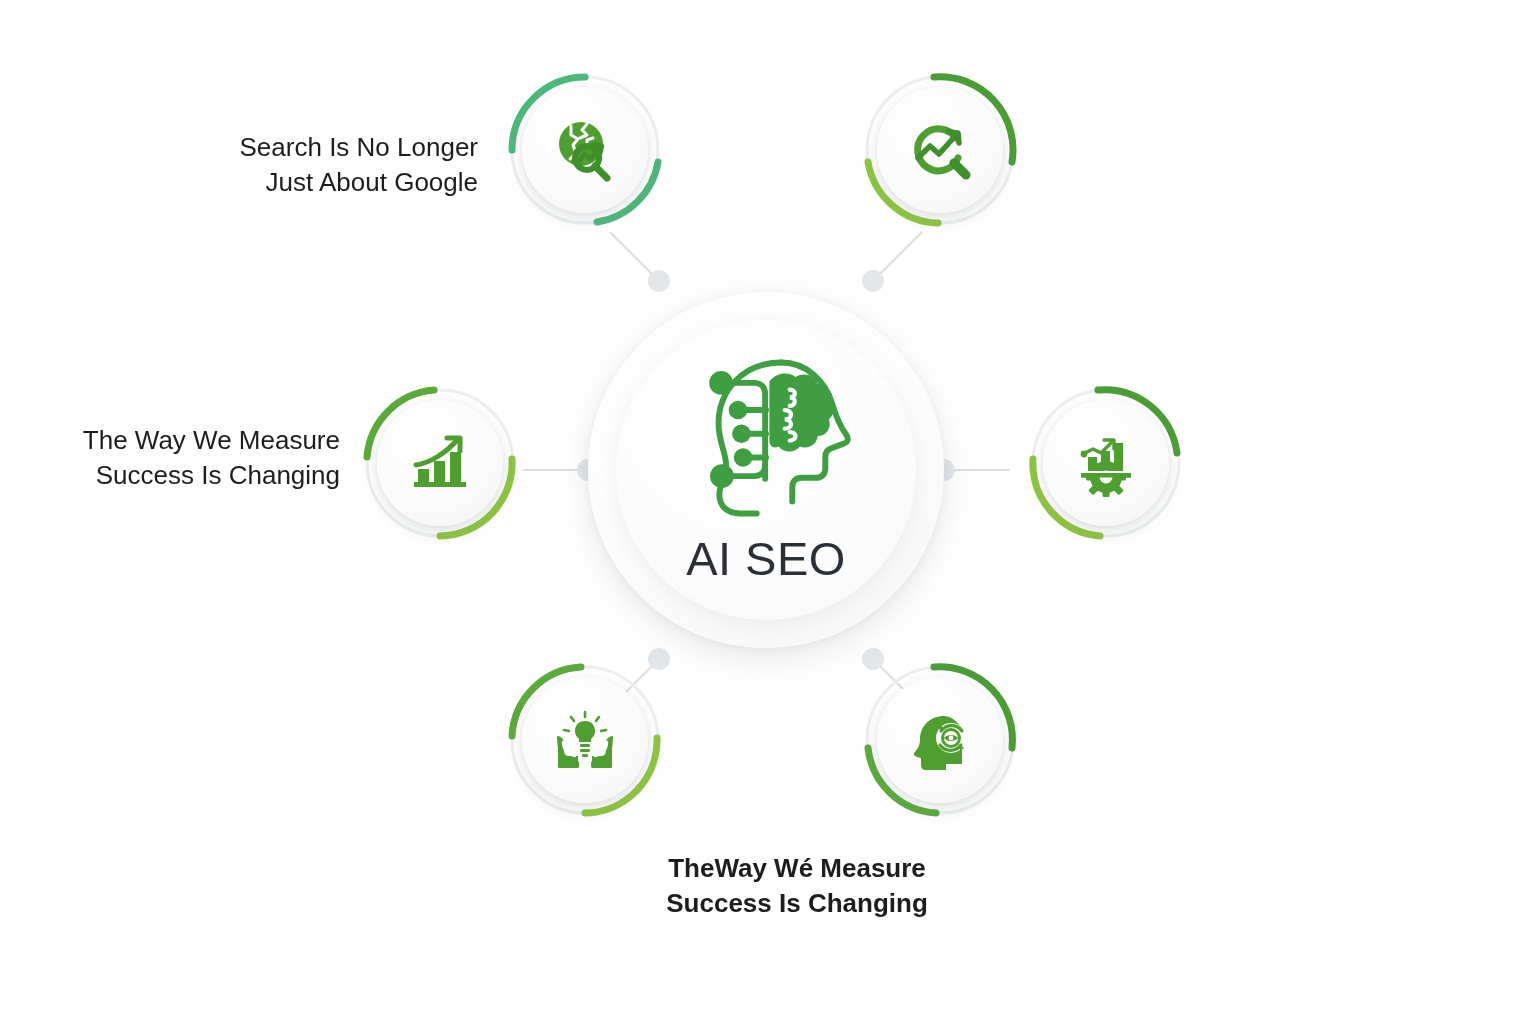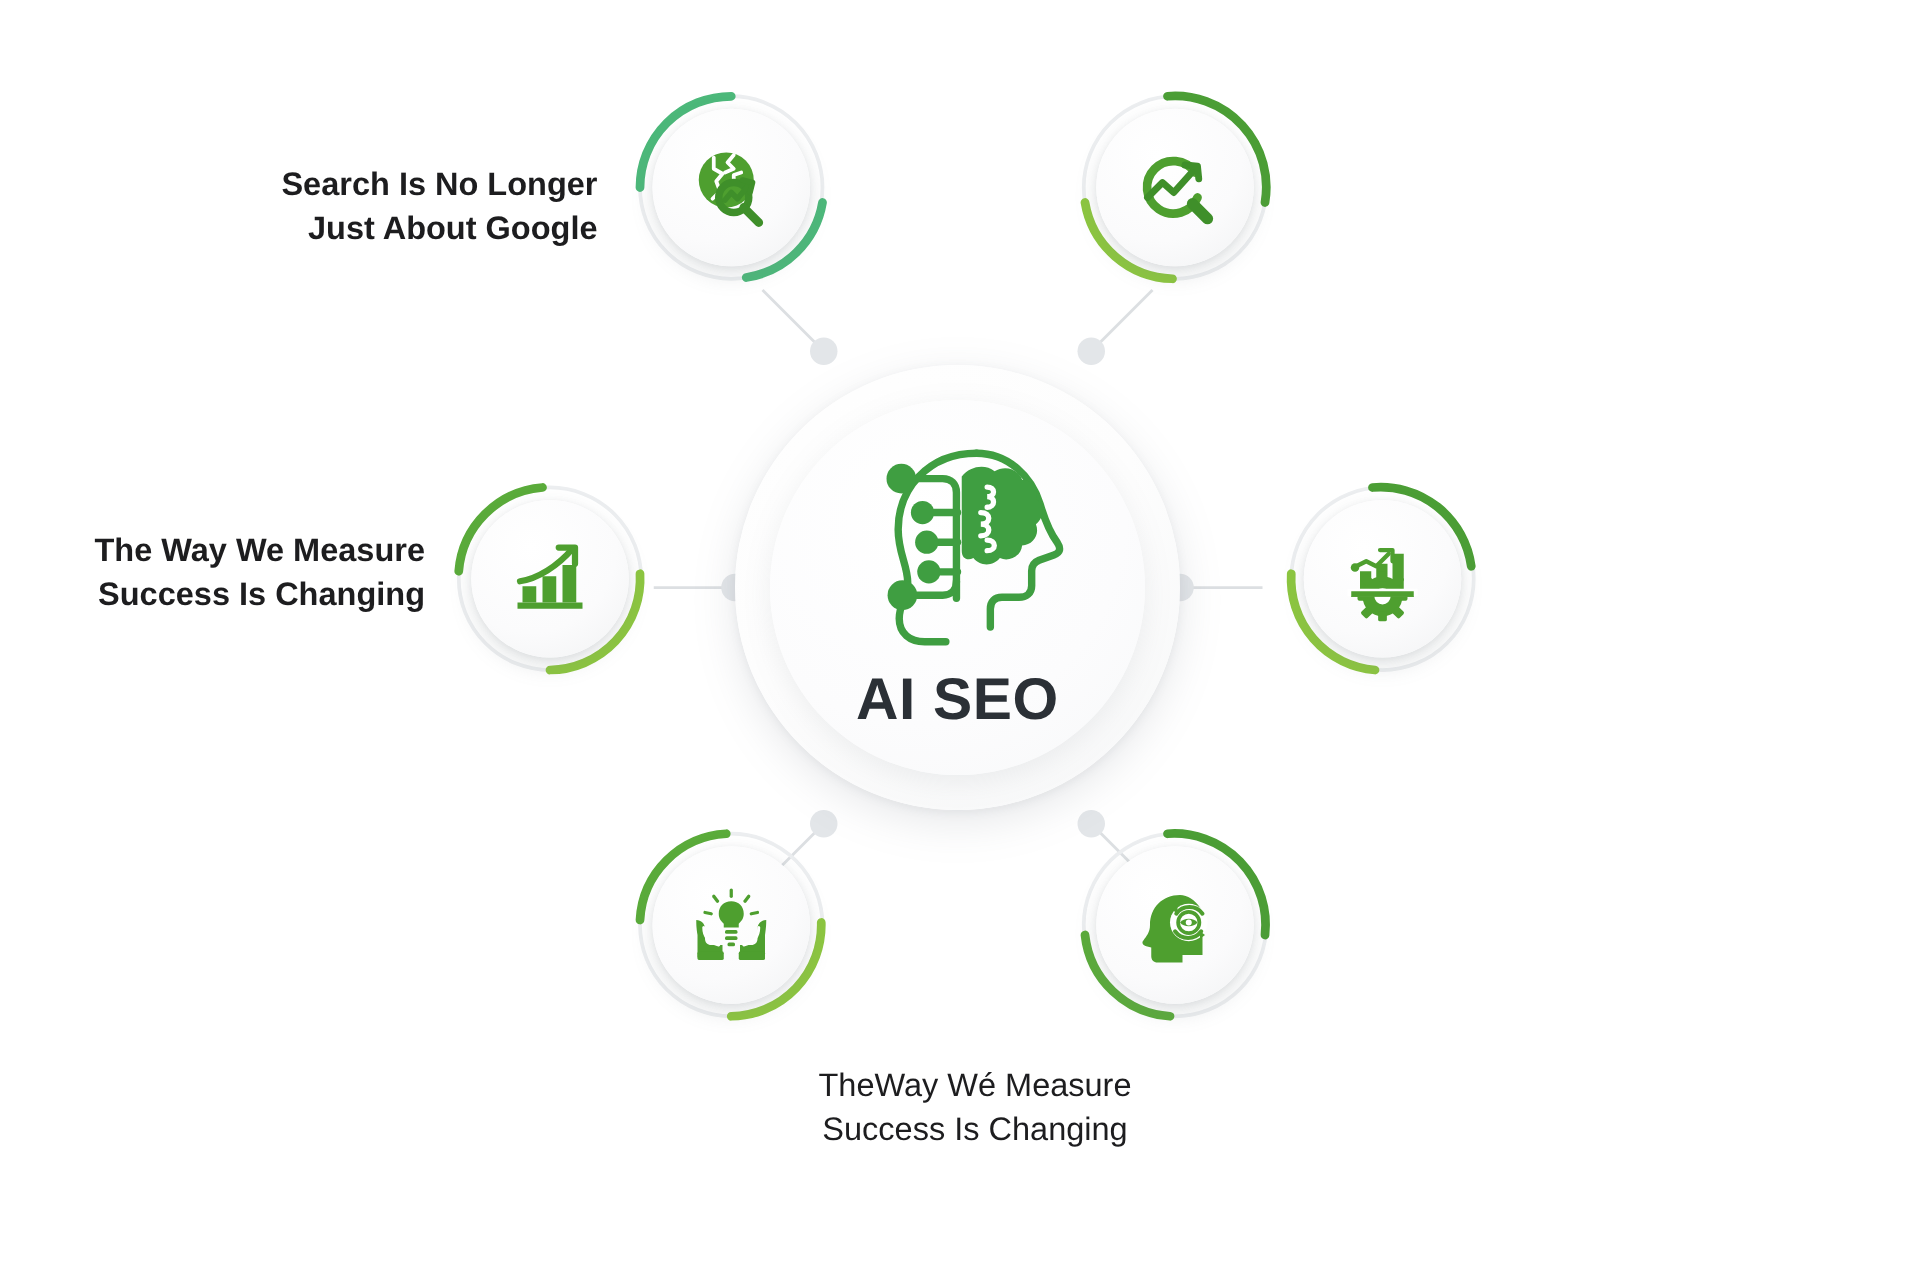--- a/index.html
+++ b/index.html
@@ -27,21 +27,21 @@
     left:616px; top:320px;
     width:300px; height:300px;
     border-radius:50%;
     background:radial-gradient(circle at 40% 32%, #ffffff 0%, #fcfcfd 60%, #f7f8f9 100%);
     box-shadow:0 6px 22px rgba(120,128,136,.13);
     display:flex;flex-direction:column;align-items:center;justify-content:center;
   }
   .hub-icon{width:170px;height:178px;margin-top:-6px;}
   .hub-title{
     font-size:47px;
-    font-weight:bold;
+    font-weight:normal;
     color:#2b3036;
     letter-spacing:.5px;
     margin-top:4px;
   }
 
   
   .node{
     position:absolute;
     width:160px;height:160px;
   }
@@ -67,31 +67,31 @@
   .n6{left:860px;top:660px;}
 
   
   .label{
     position:absolute;
     font-size:26px;
     line-height:35px;
     color:#1d1d1f;
     white-space:pre-line;
   }
-  .label.r{text-align:right;font-weight:bold;}
+  .label.r{text-align:right;}
   .label.l{text-align:left;}
   .label.c{text-align:center;}
 
   .lb1{left:148px;top:130px;width:330px;}
   .lb2{left:1058px;top:130px;width:340px;}
   .lb3{left:52px;top:423px;width:288px;}
   .lb4{left:1206px;top:423px;width:300px;}
   .lb5{left:160px;top:703px;width:335px;}
   .lb6{left:1052px;top:703px;width:340px;}
-  .lb7{left:615px;top:851px;width:330px;}
+  .lb7{left:632px;top:851px;width:330px;font-weight:bold;}
 </style>
 </head>
 <body>
 
 <div id="stage">
 
   <svg class="svg-layer" viewBox="0 0 1536 1024">
     <g stroke="#dcdfe2" stroke-width="2.2" fill="none">
       <path d="M659,281 L610,232"></path>
       <path d="M873,281 L922,232"></path>

